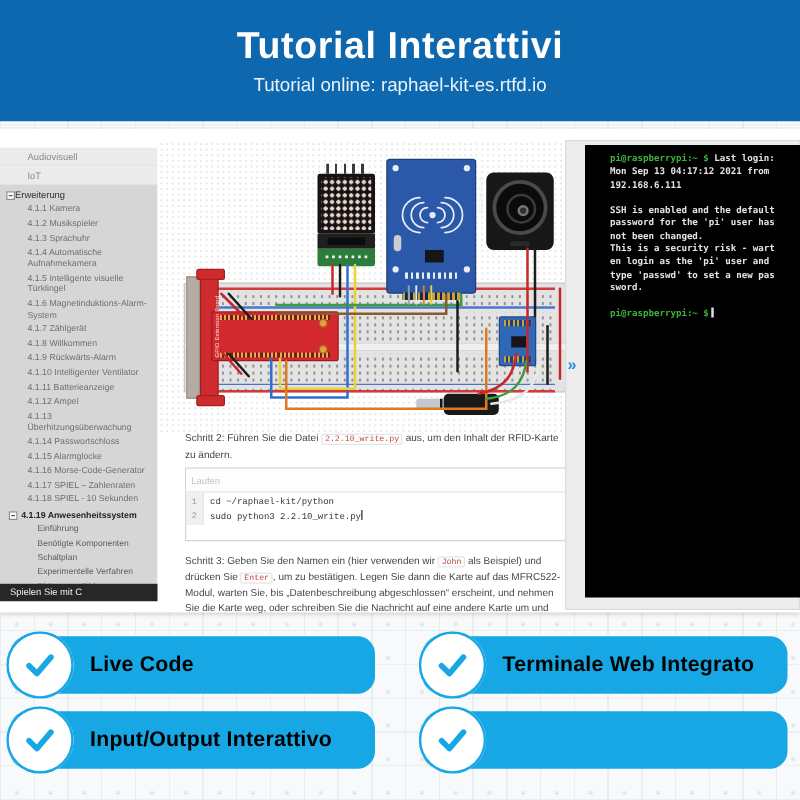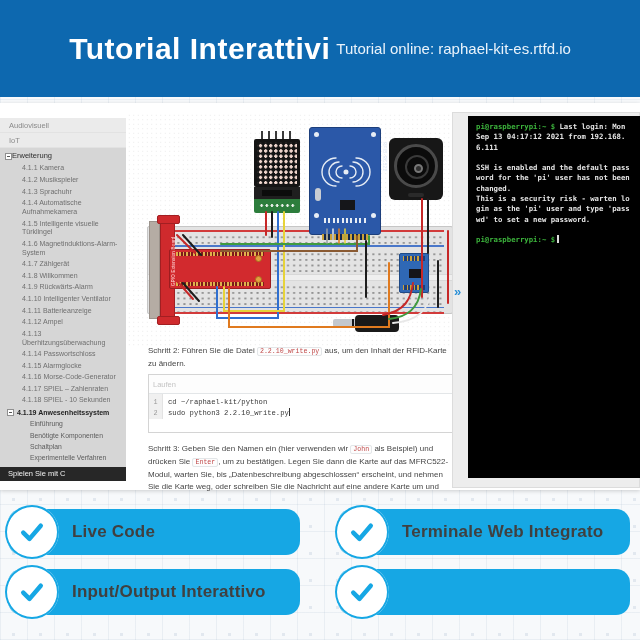--- a/index.html
+++ b/index.html
@@ -14,31 +14,31 @@
     position:absolute; inset:0;
     background-image:
       radial-gradient(circle, rgba(140,165,190,.20) 1.5px, transparent 2px),
       repeating-linear-gradient(90deg, rgba(140,165,190,.13) 0 1px, transparent 1px 27px),
       repeating-linear-gradient(0deg, rgba(140,165,190,.13) 0 1px, transparent 1px 27px);
     background-size:27px 27px, auto, auto;
   }
 
   
   .banner { position:absolute; left:0; top:0; width:640px; height:97px;
-    display:flex; flex-direction:row; align-items:center; justify-content:center; gap:6px; }
+    display:flex; flex-direction:column; align-items:center; justify-content:center; gap:6px; }
   .banner-title { color:#fff; font-size:30px; font-weight:bold; letter-spacing:.5px; }
   .banner-sub { color:#eaf3fb; font-size:15px; }
 
   
   .doc { position:absolute; left:0; top:103px; width:640px; height:387px; background:#fff;
     box-shadow:0 1px 4px rgba(0,0,0,.18); }
 
   
   .sidebar { position:absolute; left:0; top:15px; width:126px; height:349px; overflow:hidden; }
-  .side-top { height:15px; line-height:15px; padding-left:9px; background:#ebebeb;
+  .side-top { height:15px; line-height:15px; padding-left:22px; background:#ebebeb;
     font-size:7.5px; color:#8a8a8a; border-bottom:1px solid #e2e2e2; cursor:pointer; }
   .side-section { background:#d6d6d6; padding-bottom:6px; min-height:312px; }
   .side-header { display:flex; align-items:flex-end; gap:0; padding:3px 3px 3px 5px;
     font-size:7.5px; font-weight:normal; color:#2e2e2e; }
   .collapse-box { width:7px; height:7px; border:1px solid #8f8f8f; background:#fff;
     position:relative; flex:0 0 auto; }
   .collapse-box::after { content:""; position:absolute; left:1px; right:1px; top:2.2px;
     border-top:1px solid #555; }
   .side-item { padding:1.4px 3px 1.4px 22px; font-size:7px; line-height:8.8px;
     color:#6f6f6f; cursor:pointer; }
@@ -151,33 +151,33 @@
     text-align:center; color:#999; font-size:6.8px; font-family:"Liberation Mono", monospace;
     line-height:11px; padding-top:3px; }
   .code-lines { padding:3px 0 0 5px; font-family:"Liberation Mono", monospace; font-size:7.2px;
     line-height:11px; color:#383838; white-space:pre; flex:1; }
   .code-cursor { display:inline-block; width:1px; height:8px; background:#333; vertical-align:-1px; }
 
   
   .term-card { position:absolute; left:452px; top:9px; width:188px; height:376px;
     background:#ededed; border:1px solid #dcdcdc; }
   .term-screen { position:absolute; left:15px; top:3px; width:172px; height:362px; background:#000;
-    padding:6px 8px; overflow:hidden; cursor:text; }
+    padding:6px 20px; overflow:hidden; cursor:text; }
   .term-line { font-family:"DejaVu Sans Mono", "Liberation Mono", monospace; font-size:7.3px;
     font-weight:bold; line-height:10.3px; color:#e4e4e4; word-break:break-all; min-height:10.3px; }
   .term-prompt { color:#3cb43c; }
   .term-cursor { display:inline-block; width:1.5px; height:8px; background:#dedede; vertical-align:-1px; margin-left:2px; }
   .term-expand { position:absolute; left:1px; top:172px; width:14px; color:#2a90d6;
     font-size:13px; font-weight:bold; cursor:pointer; line-height:14px; }
 
   
   .features { position:absolute; left:0; top:497px; width:640px; height:143px; }
   .pill { position:absolute; height:46px; background:#16a7e4; border-radius:14px;
     display:flex; align-items:center; padding-left:64px; }
-  .pill-label { color:#404040; font-weight:bold; font-size:17px; letter-spacing:.2px; }
+  .pill-label { color:#000000; font-weight:bold; font-size:17px; letter-spacing:.2px; }
   .pill:nth-child(4) .pill-label { font-size:14.5px; }
   .pill-check { position:absolute; left:-3px; top:-4px; width:54px; height:54px; border-radius:50%;
     background:#fff; box-shadow:0 0 0 2px #16a7e4 inset; display:flex; align-items:center; justify-content:center; }
   .pos-1 { left:8px;   top:12px; width:292px; }
   .pos-2 { left:338px; top:12px; width:292px; }
   .pos-3 { left:8px;   top:72px; width:292px;align-items:center; }
   .pos-4 { left:338px; top:72px; width:292px; }
 </style>
 </head>
 <body>

